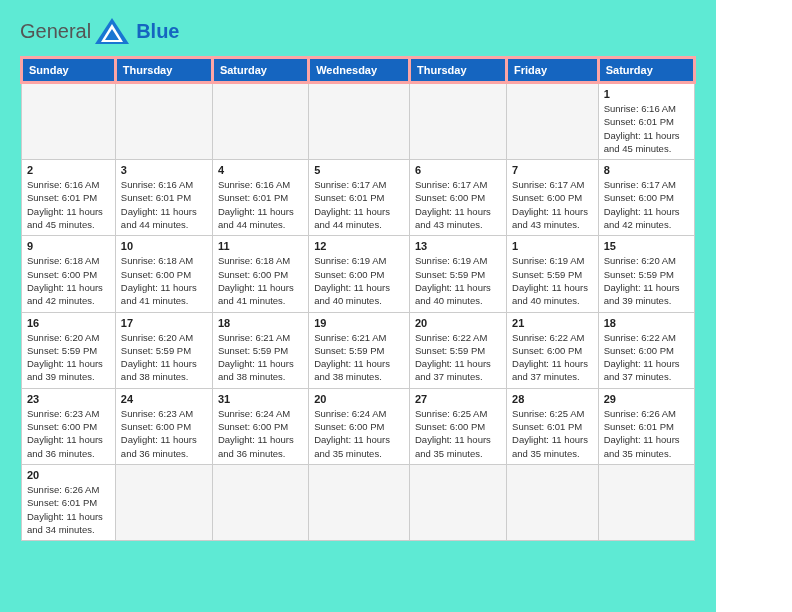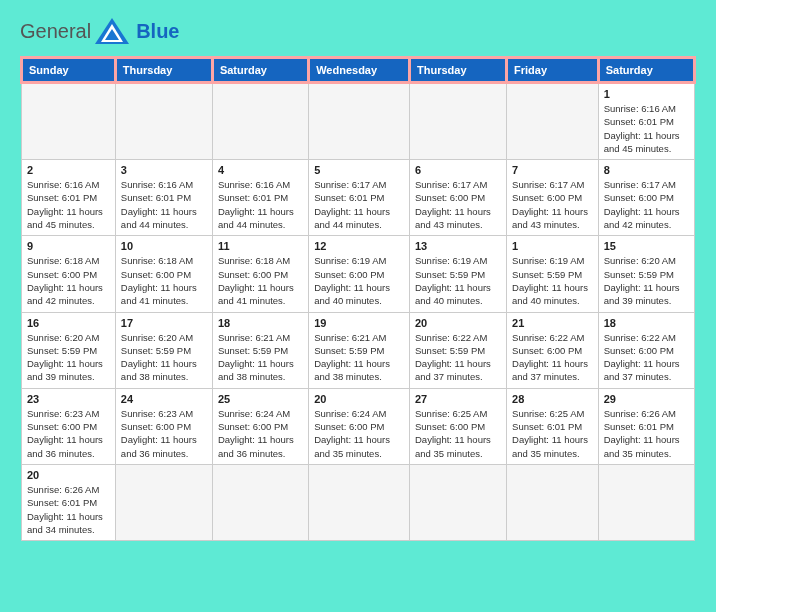--- a/index.html
+++ b/index.html
@@ -235,21 +235,21 @@
         <tr class="row-bg-light">
           <td>
             <div class="day-number">23</div>
             <div class="day-info">Sunrise: 6:23 AM<br>Sunset: 6:00 PM<br>Daylight: 11 hours and 36 minutes.</div>
           </td>
           <td>
             <div class="day-number">24</div>
             <div class="day-info">Sunrise: 6:23 AM<br>Sunset: 6:00 PM<br>Daylight: 11 hours and 36 minutes.</div>
           </td>
           <td>
-            <div class="day-number">25</div>
+            <div class="day-number">31</div>
             <div class="day-info">Sunrise: 6:24 AM<br>Sunset: 6:00 PM<br>Daylight: 11 hours and 36 minutes.</div>
           </td>
           <td>
             <div class="day-number">20</div>
             <div class="day-info">Sunrise: 6:24 AM<br>Sunset: 6:00 PM<br>Daylight: 11 hours and 35 minutes.</div>
           </td>
           <td>
             <div class="day-number">27</div>
             <div class="day-info">Sunrise: 6:25 AM<br>Sunset: 6:00 PM<br>Daylight: 11 hours and 35 minutes.</div>
           </td>

